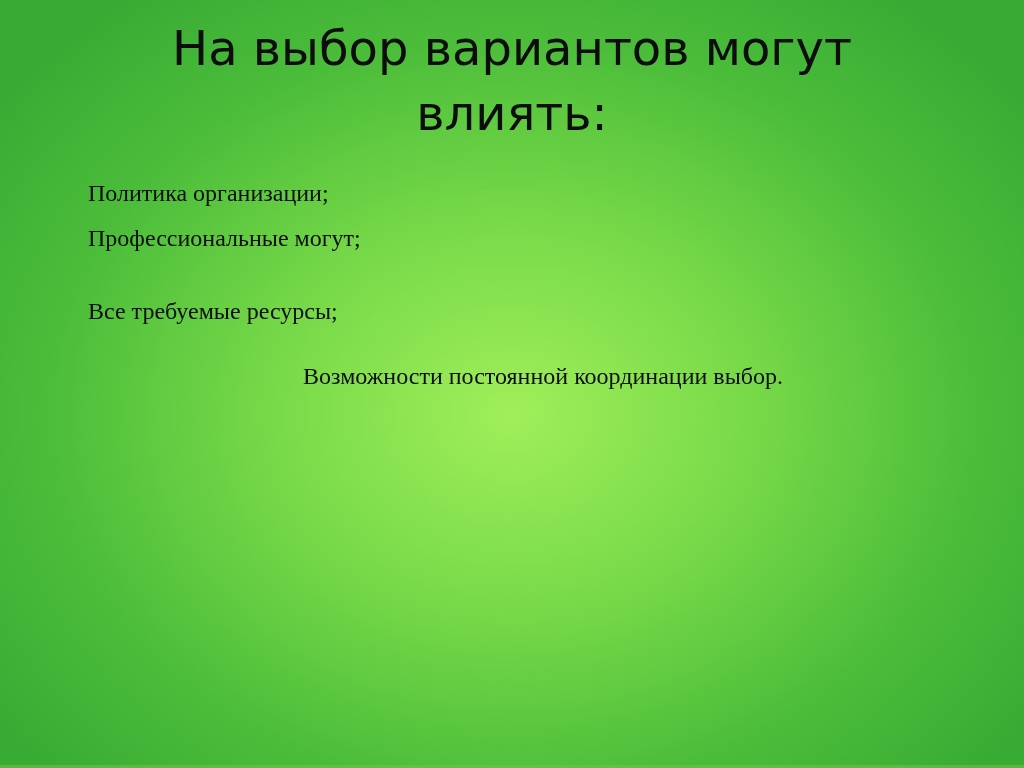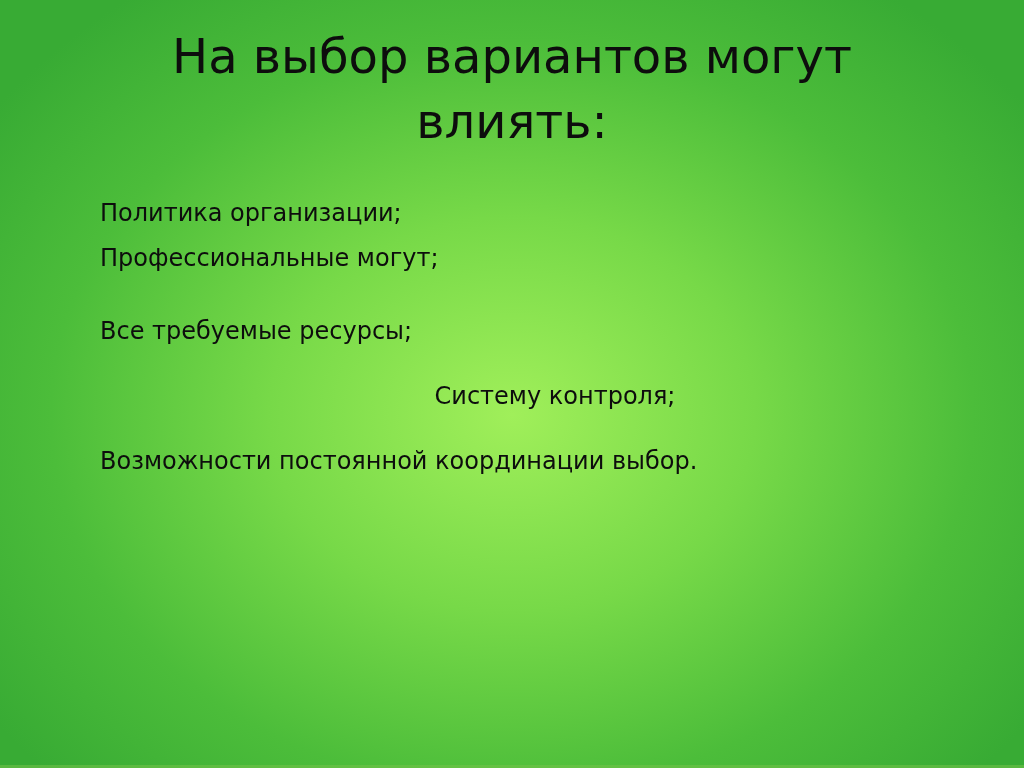--- a/index.html
+++ b/index.html
@@ -23,33 +23,34 @@
   .bottom-edge {
     position: absolute;
     left: 0;
     bottom: 0;
     width: 100%;
     height: 3px;
     background: #74c24a;
     opacity: 0.55;
   }
   .title {
-    margin: 8px auto;
+    margin: 0 auto;
     padding-top: 16px;
     max-width: 820px;
     text-align: center;
     font-size: 48px;
     line-height: 1.35;
     font-weight: 400;
     color: var(--text-color, #0d0d0d);
     letter-spacing: 0px;
   }
   .body-list {
-    margin: 12px;
+    margin: 0;
     padding: 32px 0 0 88px;
+    font-family: Liberation Serif, serif;
   }
   .body-item {
     margin: 0;
     max-width: 910px;
     font-size: 24px;
     line-height: 1.3;
     font-weight: 400;
     color: var(--text-color, #0d0d0d);
   }
   .body-item:nth-child(2) { margin-top: 14px; }
@@ -62,18 +63,17 @@
 </head>
 <body>
 
 <div class="slide">
   <h1 class="title">На выбор вариантов могут влиять:</h1>
 
   <div class="body-list">
     <p class="body-item">Политика организации;</p>
     <p class="body-item">Профессиональные могут;</p>
     <p class="body-item">Все требуемые ресурсы;</p>
-    <p class="body-item">Систему контроля;</p>
     <p class="body-item">Возможности постоянной координации выбор.</p>
   </div>
 
   <div class="bottom-edge"></div>
 </div>
 
 </body></html>

